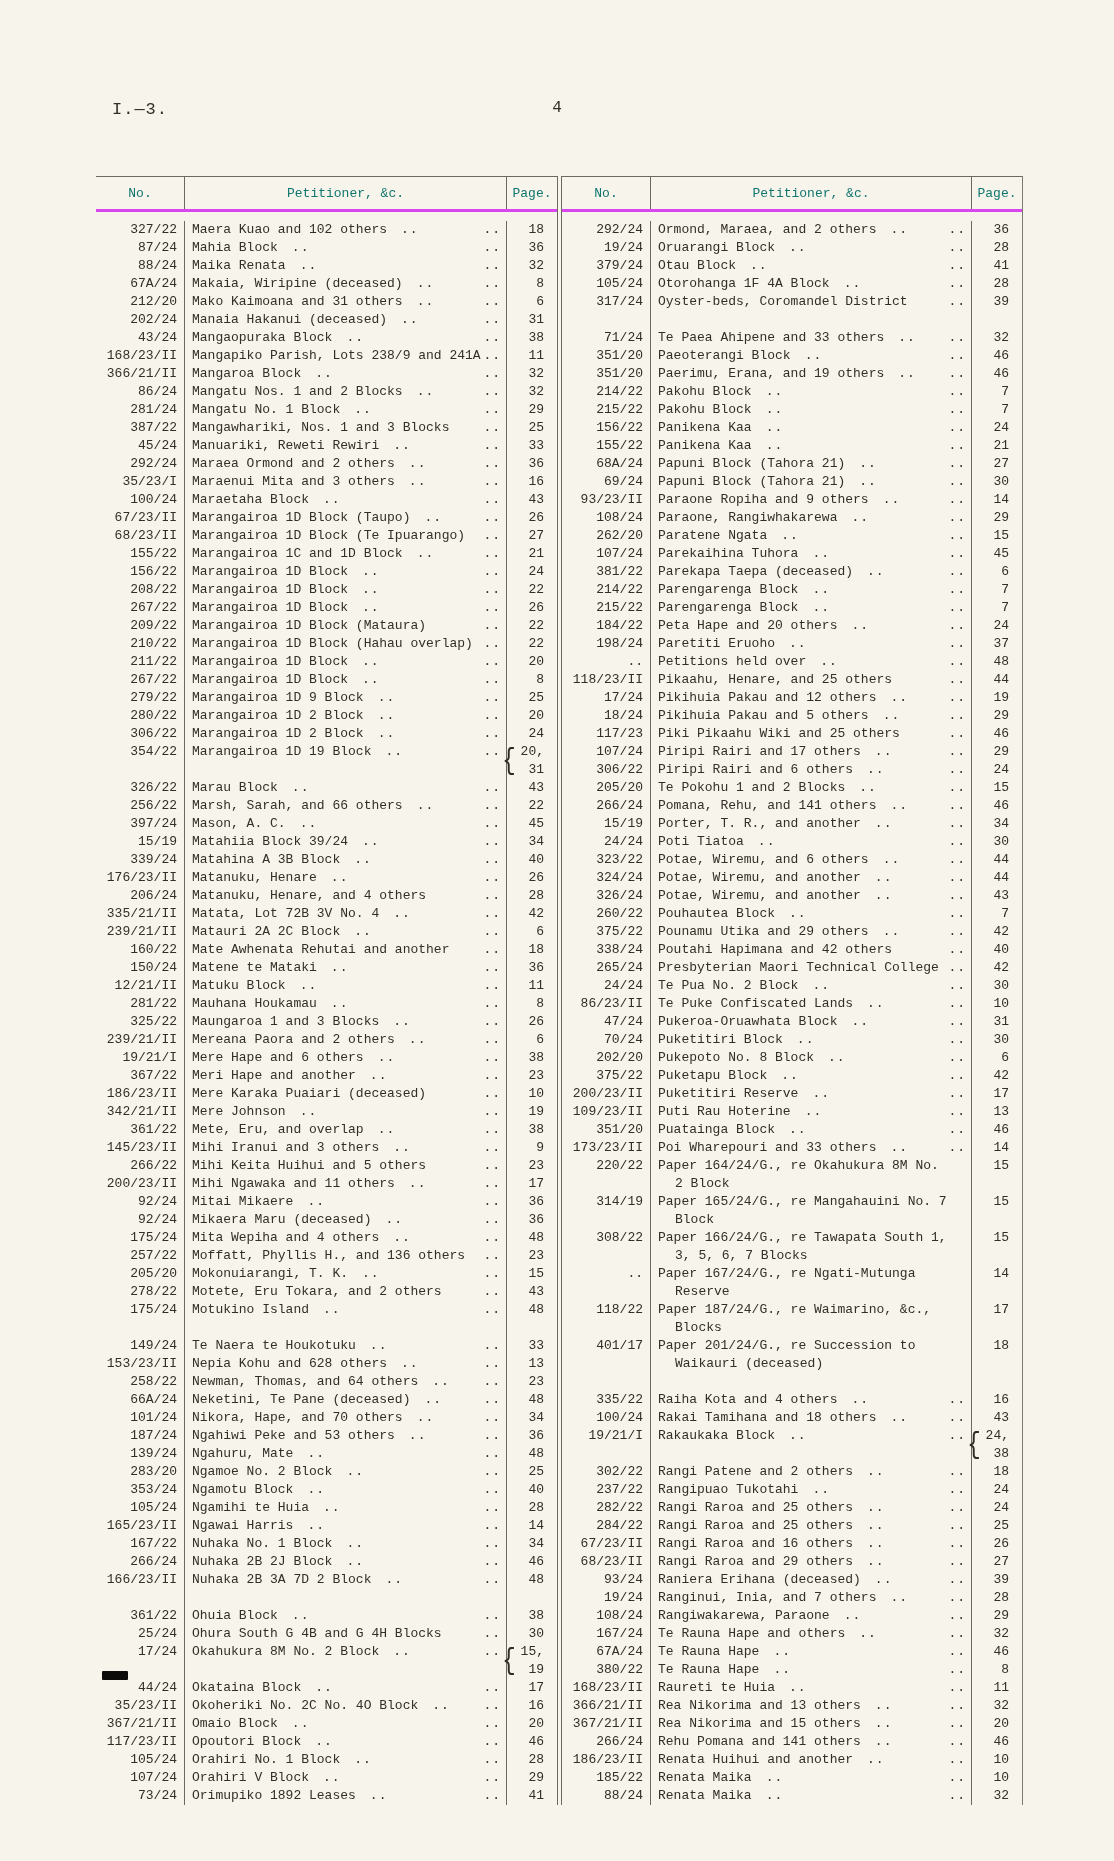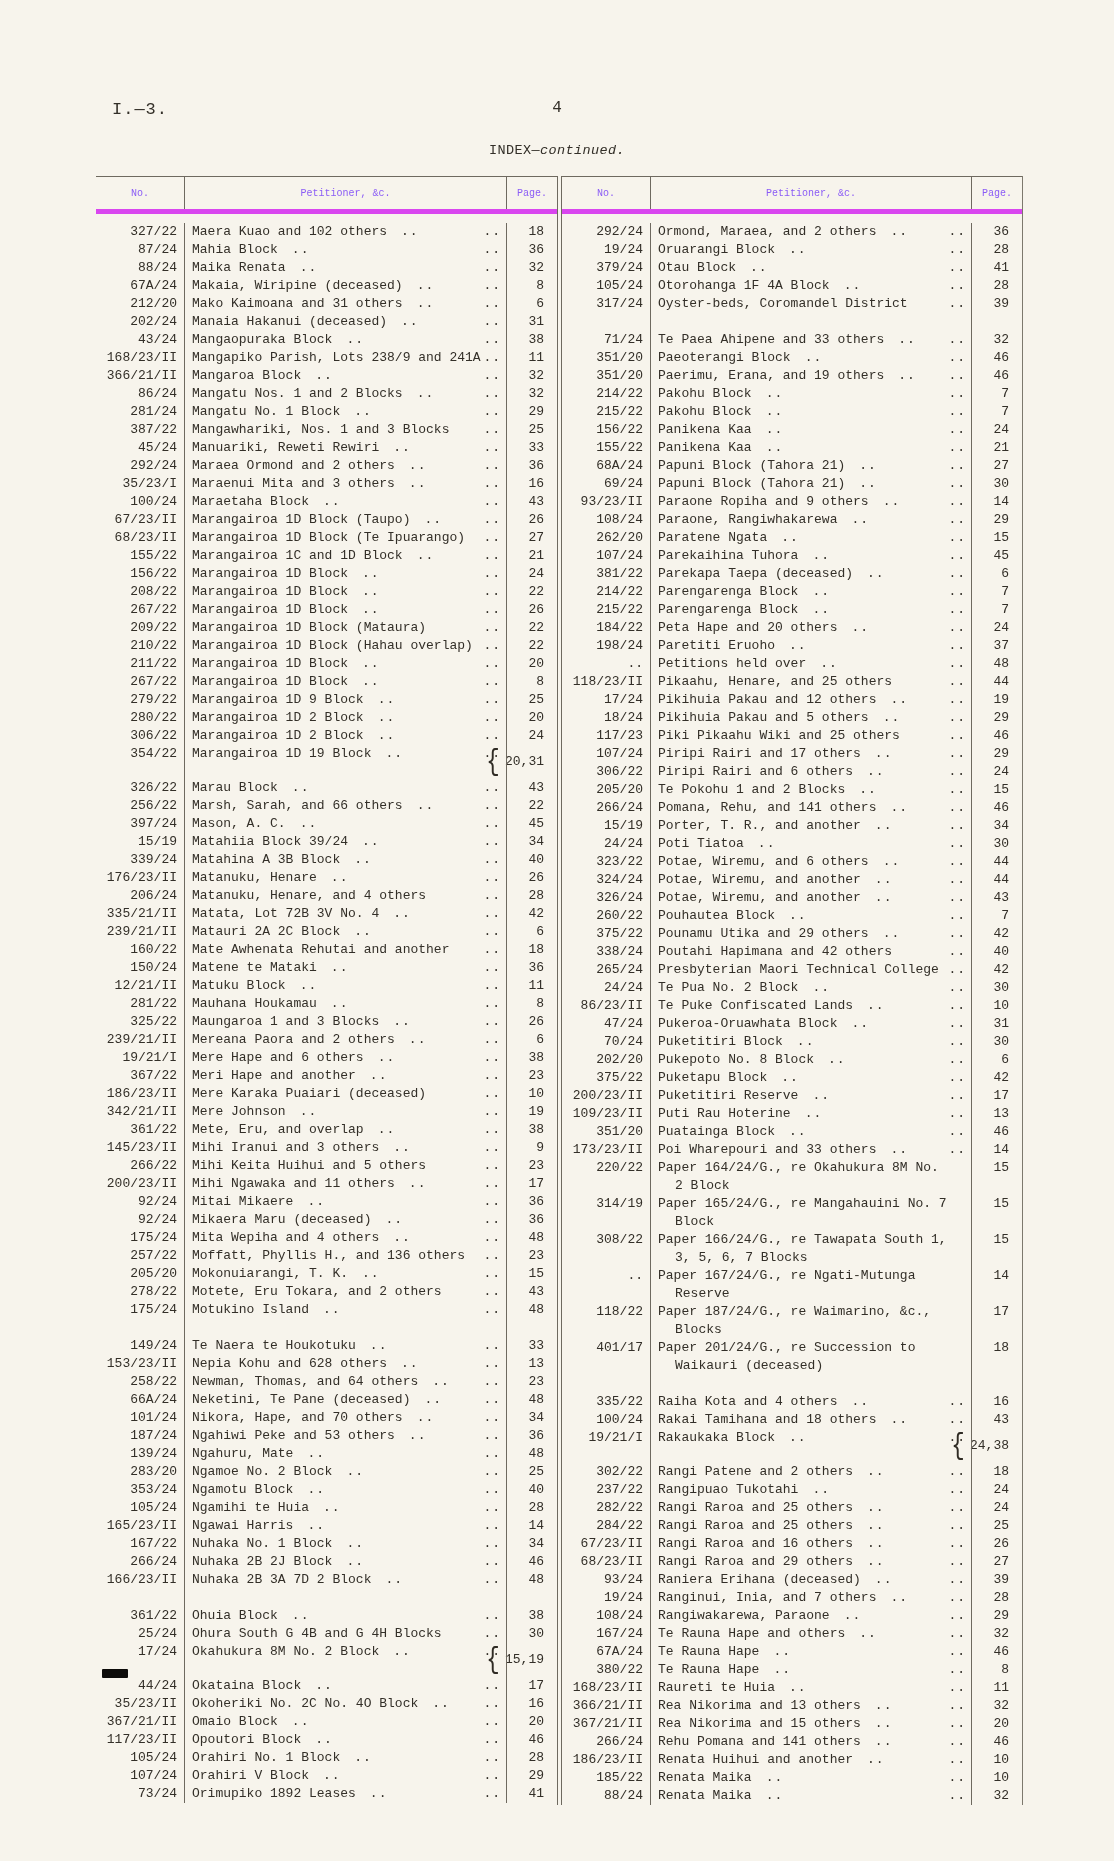--- a/index.html
+++ b/index.html
@@ -12,53 +12,52 @@
   .folio{position:absolute;top:99px;left:0;width:100%;text-align:center;font-size:16px;}
   .continued{position:absolute;top:143px;left:0;width:100%;text-align:center;font-size:13.5px;letter-spacing:.4px;}
   .continued .it{font-style:italic;}
 
   .index-table{position:absolute;top:176px;left:96px;width:928px;}
   .halves{display:flex;}
   .half{width:462px;box-sizing:border-box;}
   .half.left{border-right:1px solid #6e695f;}
   .half.right{border-left:1px solid #6e695f;margin-left:3px;border-right:1px solid #7d786d;}
 
-  .thead{display:flex;border-top:1px solid #6e695f;border-bottom:5px solid #d946ef;
-         height:32px;font-size:10px;color:#8b5cf6;}
+  .thead{display:flex;border-top:1px solid #6e695f;border-bottom:3px solid #d946ef;
+         height:32px;font-size:13px;color:#0f766e;}
   .h-no{width:88px;display:flex;align-items:center;justify-content:center;}
   .h-name{flex:1;display:flex;align-items:center;justify-content:center;
           border-left:1px solid #6e695f;border-right:1px solid #6e695f;}
   .h-page{width:50px;display:flex;align-items:center;justify-content:center;}
 
   .tbody{padding-top:9px;}
   .trow{display:flex;font-size:13px;line-height:18px;}
   .trow.spacer{height:18px;}
   .c-no{width:88px;text-align:right;padding:0 7px 0 0;box-sizing:border-box;
         white-space:nowrap;position:relative;}
   .c-name{flex:1;border-left:1px solid #6e695f;border-right:1px solid #6e695f;
           padding:0 18px 0 24px;text-indent:-17px;position:relative;box-sizing:border-box;}
   .c-page{width:50px;box-sizing:border-box;display:flex;justify-content:flex-end;
           align-items:flex-start;padding-right:13px;}
   .trow.multi .c-page{align-items:center;}
   .mid-dots{margin-left:14px;letter-spacing:1px;}
   .end-dots{position:absolute;right:5px;top:0;text-indent:0;letter-spacing:1px;}
   .brace{font-size:30px;line-height:34px;font-weight:400;margin-right:3px;
          transform:scaleX(.75);color:#2f2b24;}
-  .pp{display:flex;text-align:right;}
+  .pp{display:flex;flex-direction:column;text-align:right;}
   .inkmark{position:absolute;left:6px;top:-8px;width:26px;height:9px;background:#0c0b09;
            border-radius:1px;display:block;}
 </style>
 </head>
 <body>
 
 <div class="sheet">
 
   <div class="doc-ref">I.—3.</div>
   <div class="folio">4</div>
-  <div class="continued"><span>INDEX—</span><span class="it">continued.</span></div>
 
   <div class="index-table">
     <div class="halves">
       <div class="half left">
         <div class="thead">
           <div class="h-no">No.</div>
           <div class="h-name">Petitioner, &amp;c.</div>
           <div class="h-page">Page.</div>
         </div>
         <div class="tbody" id="left-body">

